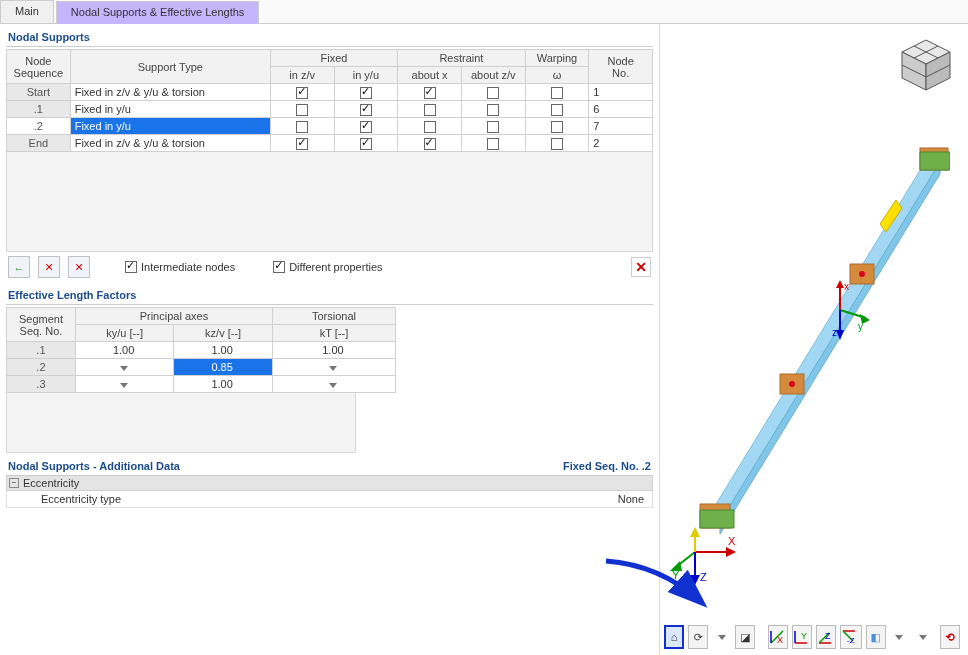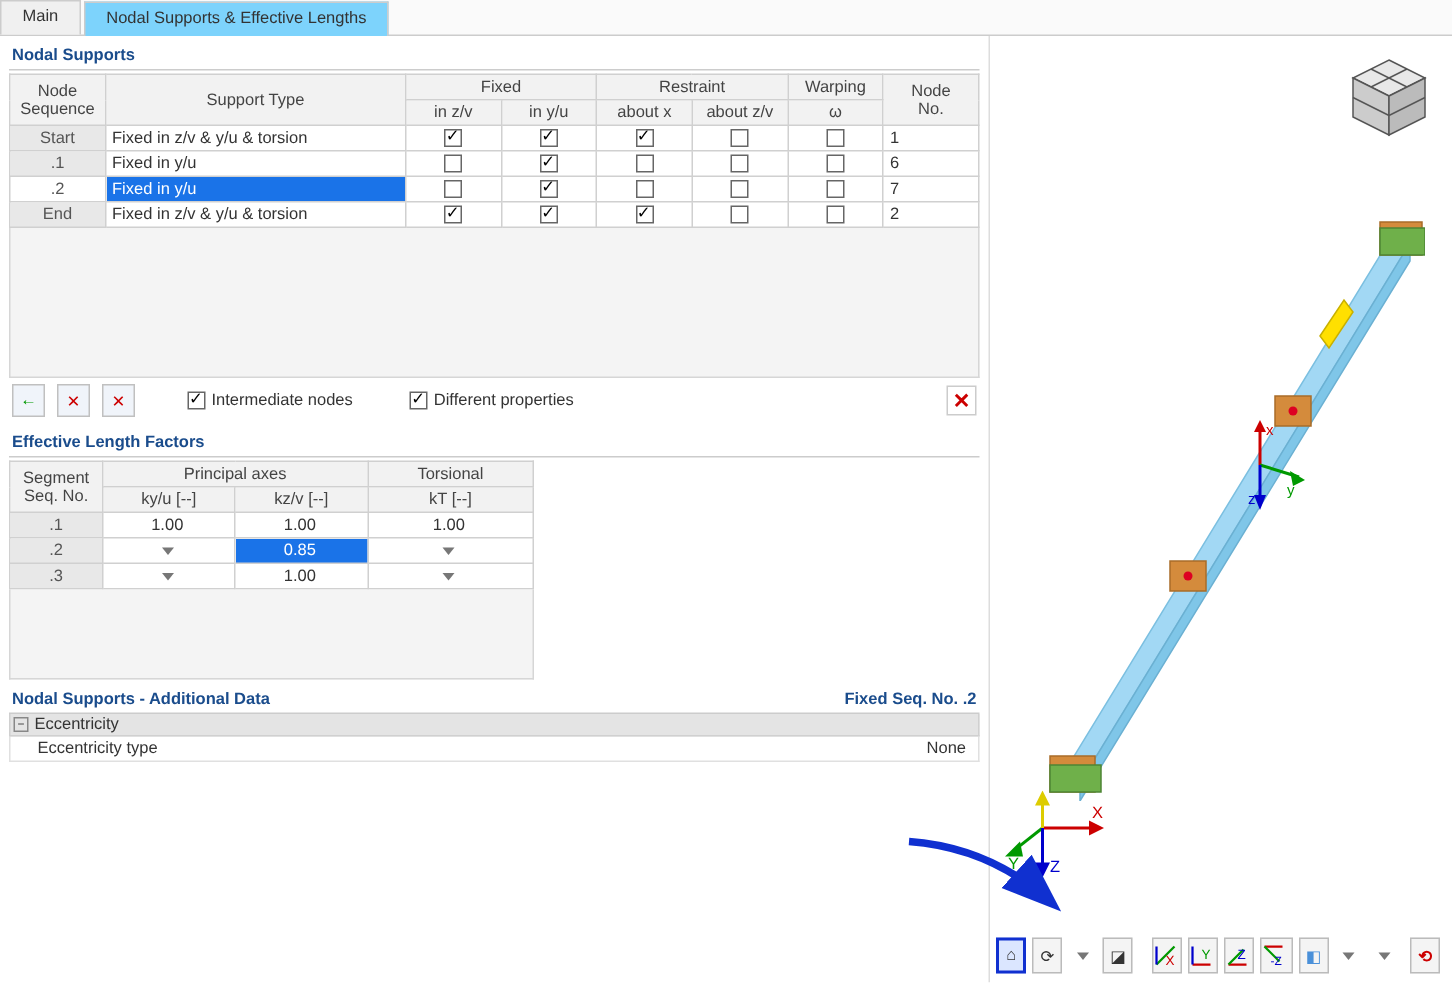--- a/index.html
+++ b/index.html
@@ -22,21 +22,21 @@
   }
   .tab {
     padding: 4px 14px;
     border: 1px solid #ccc;
     border-bottom: none;
     background: #f0f0f0;
     margin-right: 2px;
     cursor: pointer;
     font-size: 11px;
   }
-  .tab.active { background: #7dd3fc; position: relative; top: 1px; }
+  .tab.active { background: #c4b5fd; position: relative; top: 1px; }
   .columns { display: flex; height: 631px; }
   .left-col { width: 660px; padding: 4px 6px; border-right: 1px solid #ddd; overflow: hidden; }
   .right-col { flex: 1; position: relative; background: #fff; }
   .section-title {
     color: #1a4c8c;
     font-weight: 600;
     font-size: 11px;
     padding: 3px 2px;
     border-bottom: 1px solid #ccc;
     margin-bottom: 2px;
@@ -156,21 +156,21 @@
     border: 1px solid #888;
     font-size: 8px;
     line-height: 8px;
     text-align: center;
     margin-right: 4px;
   }
   .addl-subrow {
     display: flex;
     justify-content: space-between;
     font-size: 11px;
-    padding: 2px 8px 2px 18px;
+    padding: 2px 8px 2px 34px;
     border: 1px solid #e0e0e0;
     border-top: none;
   }
   
   .view3d { position: absolute; inset: 0; }
   .navcube {
     position: absolute; top: 12px; right: 12px;
     width: 60px; height: 60px;
   }
   .beam {
@@ -313,21 +313,21 @@
       </label>
       <label class="checkbox-row" style="margin-left:30px">
         <span class="chk on"></span>
         <span>Different properties</span>
       </label>
       <div class="x-btn">✕</div>
     </div>
 
     <div class="section-title">Effective Length Factors</div>
 
-    <table class="grid" style="width:350px">
+    <table class="grid" style="width:390px">
       <colgroup>
         <col style="width:56px">
           <col style="width:80px">
           <col style="width:80px">
           <col style="width:100px">
       </colgroup>
       <thead>
         <tr>
           <th rowspan="2"><span>Segment<br>Seq. No.</span></th>
           <th colspan="2">Principal axes</th>

